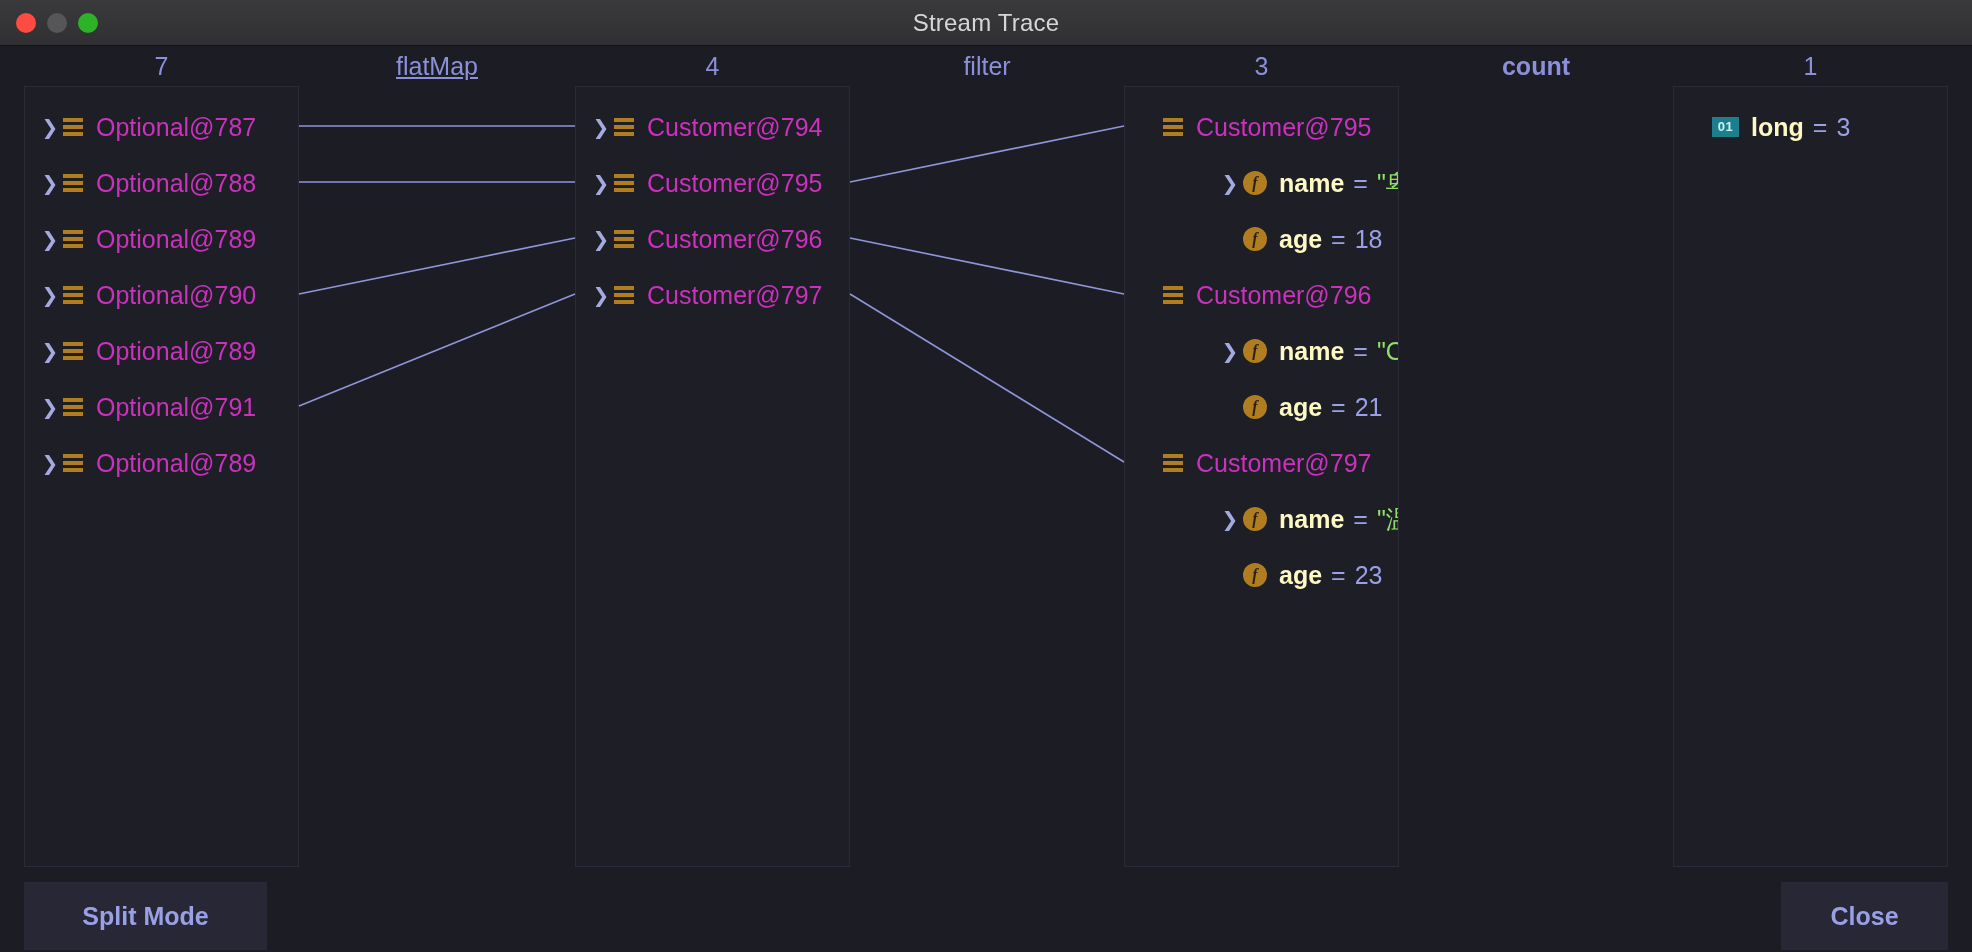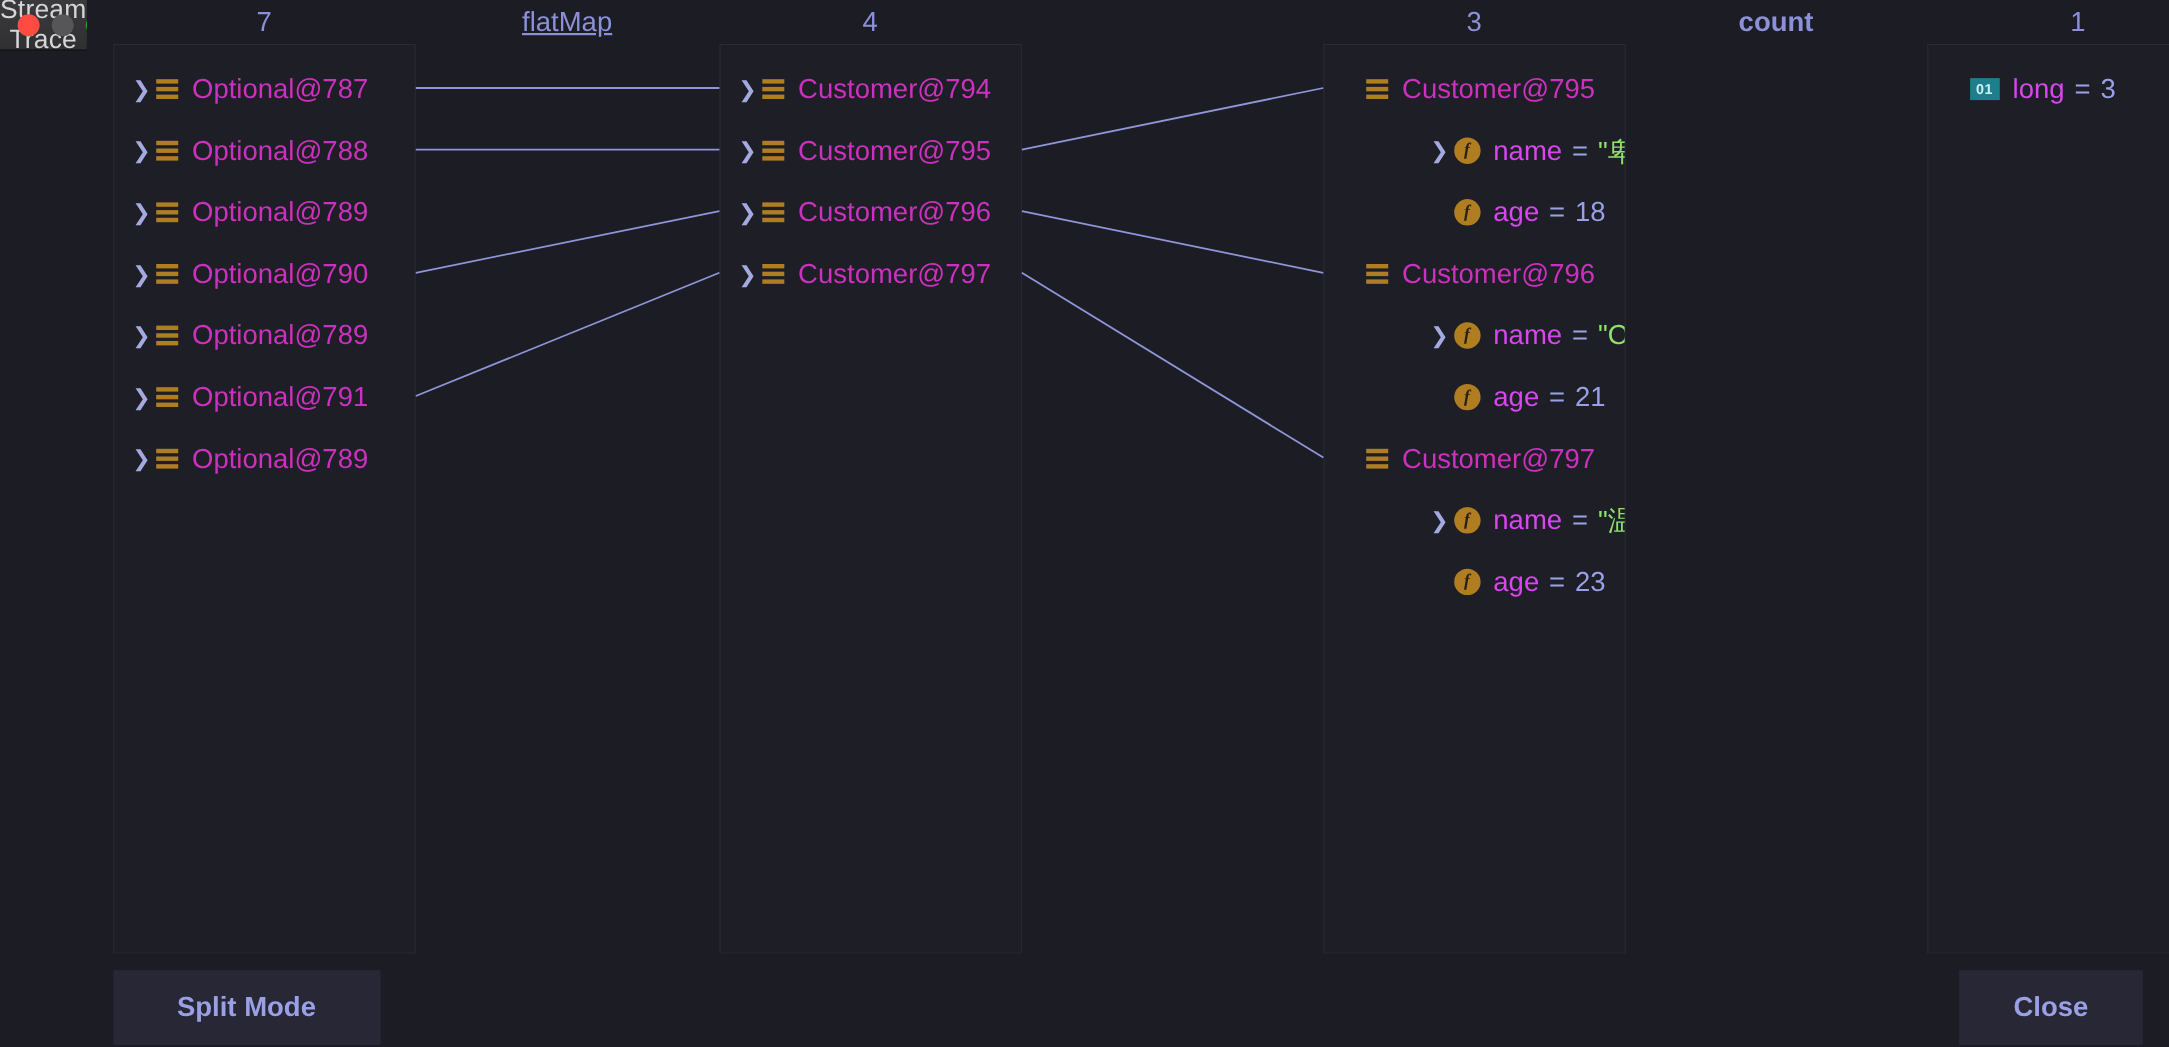--- a/index.html
+++ b/index.html
@@ -12,20 +12,21 @@
     font-family: "Liberation Sans", "DejaVu Sans", sans-serif;
   }
 
   
   .window {
     position: relative;
     width: 1972px;
     height: 952px;
     background: #1c1c25;
     display: flex;
+    flex-direction: column;
   }
 
   
   .titlebar {
     position: relative;
     height: 46px;
     flex: 0 0 46px;
     background: linear-gradient(#3a3a3c, #303032);
     border-bottom: 1px solid #121214;
     display: flex;
@@ -151,21 +152,21 @@
     color: #c9f2f7;
     font-size: 13px;
     font-weight: bold;
     line-height: 20px;
     text-align: center;
     letter-spacing: .5px;
     font-family: Liberation Sans, sans-serif;
   }
 
   .ref    { color: #cc31bd; font-size: 25px; }
-  .fname  { color: #d946ef; font-size: 25px; }
+  .fname  { color: #fef9c3; font-size: 25px; font-weight: bold; }
   .eq     { color: #9aa0e5; font-size: 25px; margin: 0 9px; }
   .vnum   { color: #9aa0e5; font-size: 25px; }
   .vstr   { color: #8fe06a; font-size: 25px; }
 
   
   .wires {
     position: absolute;
     left: 0; top: 0;
     width: 100%; height: 100%;
     pointer-events: none;
@@ -207,20 +208,21 @@
     </div>
     <div class="title-text">Stream Trace</div>
   </div>
 
   <div class="content">
 
     <div class="headers" id="headers">
         <div class="hdr" style="position: absolute; left: 41.5px; top: 0px; width: 240px; height: 40px;">7</div>
         <div class="hdr" style="position: absolute; left: 317px; top: 0px; width: 240px; height: 40px; text-decoration: underline;">flatMap</div>
         <div class="hdr" style="position: absolute; left: 592.5px; top: 0px; width: 240px; height: 40px;">4</div>
+        <div class="hdr" style="position: absolute; left: 867px; top: 0px; width: 240px; height: 40px;">filter</div>
         <div class="hdr" style="position: absolute; left: 1141.5px; top: 0px; width: 240px; height: 40px;">3</div>
         <div class="hdr" style="position: absolute; left: 1416px; top: 0px; width: 240px; height: 40px; font-weight: bold;">count</div>
         <div class="hdr" style="position: absolute; left: 1690.5px; top: 0px; width: 240px; height: 40px;">1</div>
       </div>
 
     <div class="lanes" id="lanes" style="position: absolute;">
         <div class="panel" style="position: absolute; left: 24px; top: 0px; width: 275px; bottom: 0px;">
           <div style="padding-top: 12px;">
             <div class="row">
               <span class="chev">❯</span>

